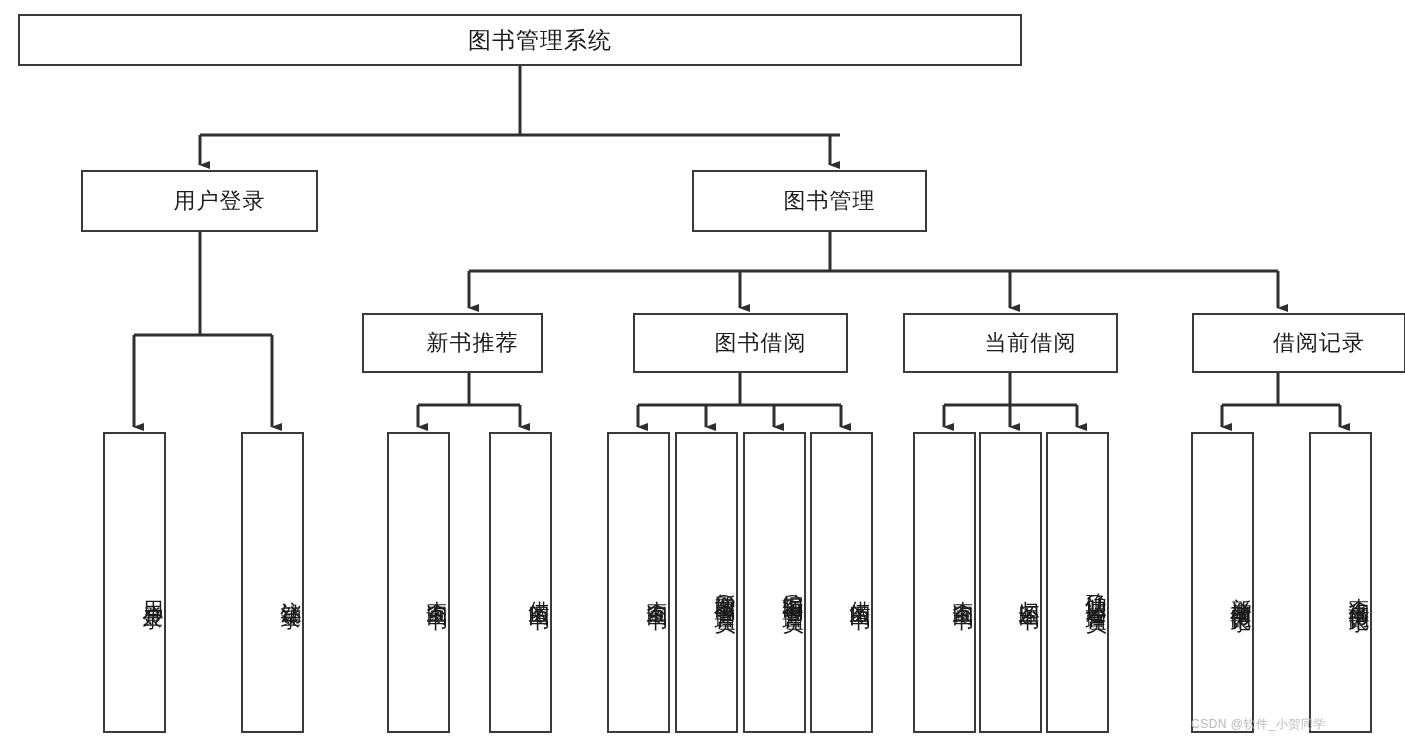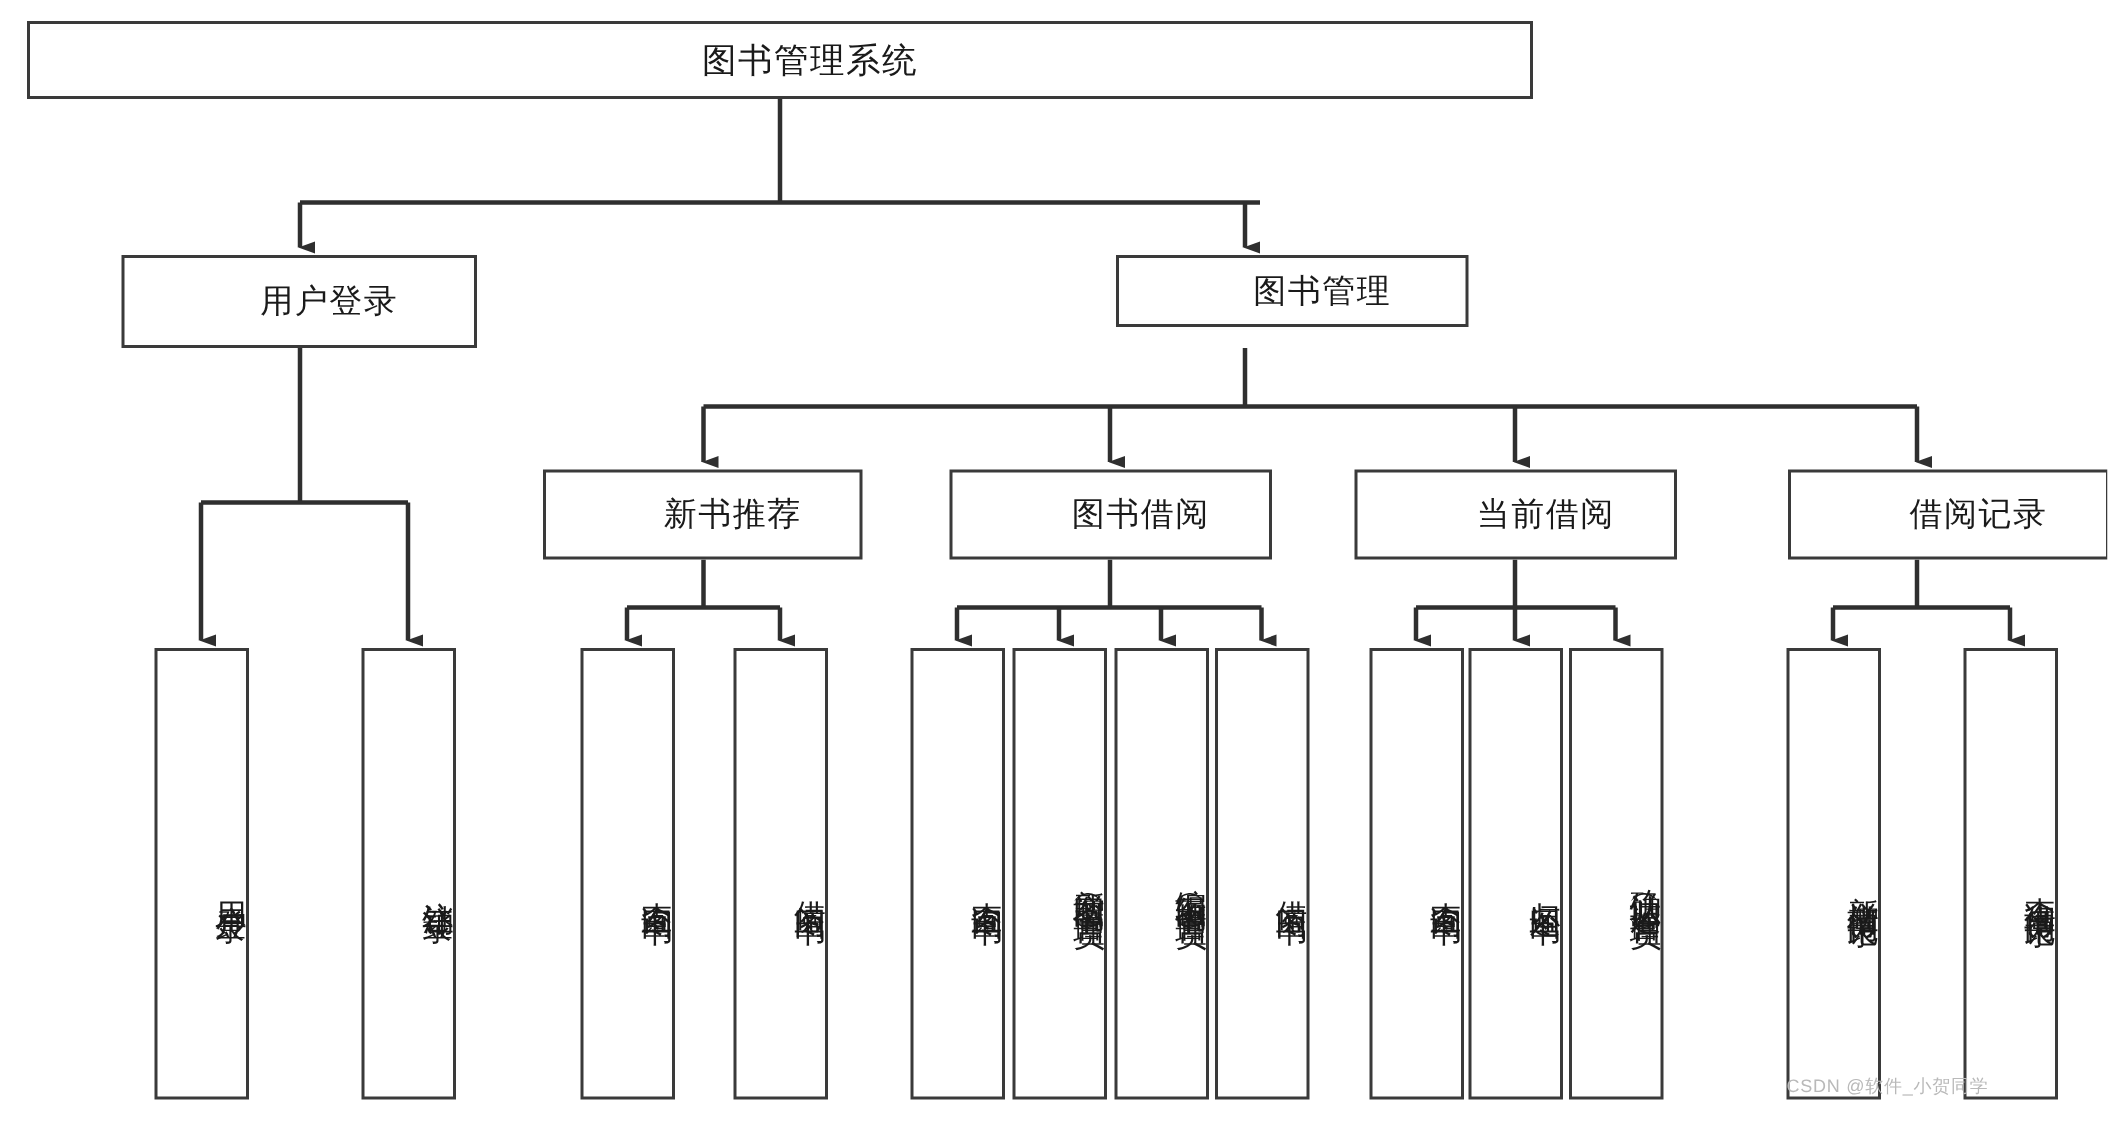--- a/index.html
+++ b/index.html
@@ -120,25 +120,25 @@
     </g>
   </svg>
 
   <div class="node horizontal root" style="left:18px; top:14px; width:1004px; height:52px;">
     <span class="node-label">图书管理系统</span>
   </div>
 
   <div class="node horizontal" style="left:81px; top:170px; width:237px; height:62px;">
     <span class="node-label">用户登录</span>
   </div>
-  <div class="node horizontal" style="left:744px; top:170px; width:235px; height:48px;">
+  <div class="node horizontal" style="left:692px; top:170px; width:235px; height:62px;">
     <span class="node-label">图书管理</span>
   </div>
 
-  <div class="node horizontal" style="left:362px; top:313px; width:213px; height:60px;">
+  <div class="node horizontal" style="left:362px; top:313px; width:181px; height:60px;">
     <span class="node-label">新书推荐</span>
   </div>
   <div class="node horizontal" style="left:903px; top:313px; width:215px; height:60px;">
     <span class="node-label">当前借阅</span>
   </div>
   <div class="node horizontal" style="left:633px; top:313px; width:215px; height:60px;">
     <span class="node-label">图书借阅</span>
   </div>
   <div class="node horizontal" style="left:1172px; top:313px; width:214px; height:60px;margin-left:20px;">
     <span class="node-label">借阅记录</span>

